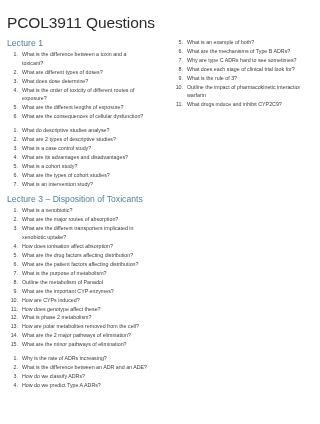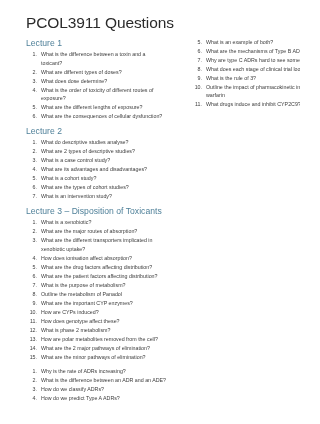--- a/index.html
+++ b/index.html
@@ -12,21 +12,21 @@
     background: #ffffff;
     font-family: "Liberation Sans", sans-serif;
     color: #3f3f3f;
     overflow: hidden;
   }
   .page {
     position: relative;
     width: 300px;
     height: 424px;
     box-sizing: border-box;
-    padding: 14px 8px 0 26px;
+    padding: 14px 8px 0 7px;
   }
   .doc-title {
     font-size: 15.5px;
     font-weight: 400;
     color: #2b2b2b;
     letter-spacing: -0.1px;
     margin: 0 0 6px 0;
     line-height: 1.15;
   }
   .columns {
@@ -119,21 +119,20 @@
               <span class="qtext">What are the different lengths of exposure?</span>
             </li>
           <li>
               <span class="num">6.</span>
               <span class="qtext">What are the consequences of cellular dysfunction?</span>
             </li>
         </ol>
       </div>
 
       <div class="lecture-block">
-        <div class="lecture-heading">Lecture 2</div>
         <ol class="qlist">
           <li>
               <span class="num">1.</span>
               <span class="qtext">What do descriptive studies analyse?</span>
             </li>
           <li>
               <span class="num">2.</span>
               <span class="qtext">What are 2 types of descriptive studies?</span>
             </li>
           <li>

